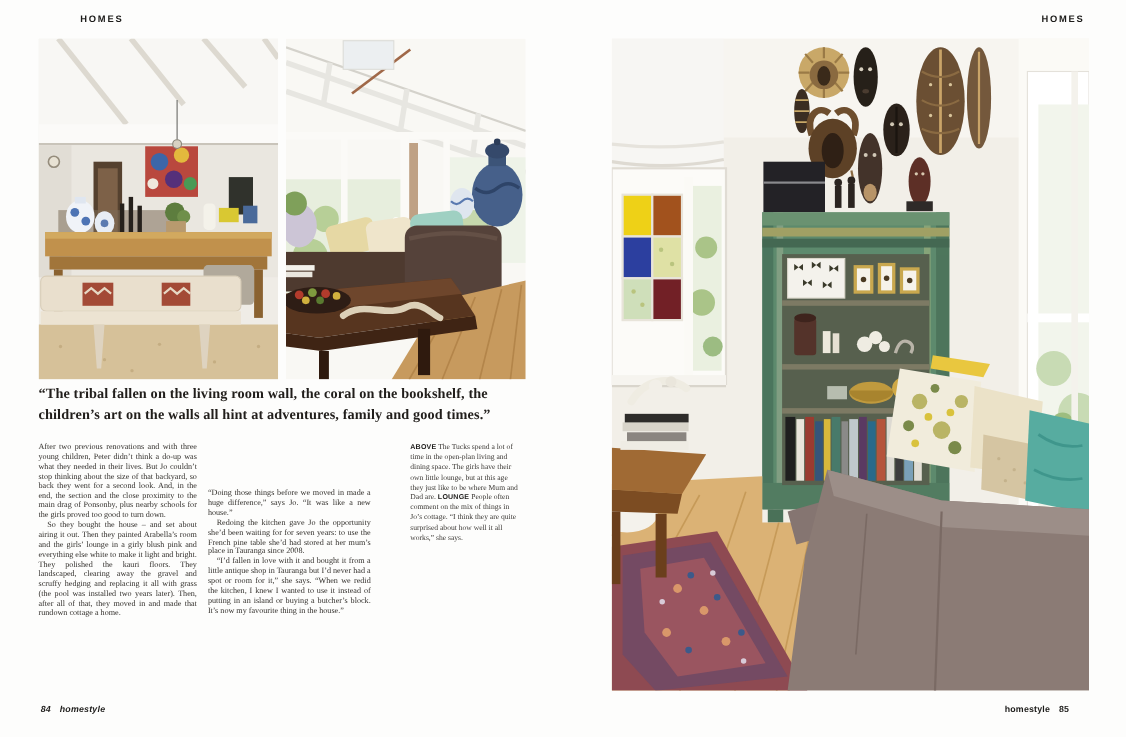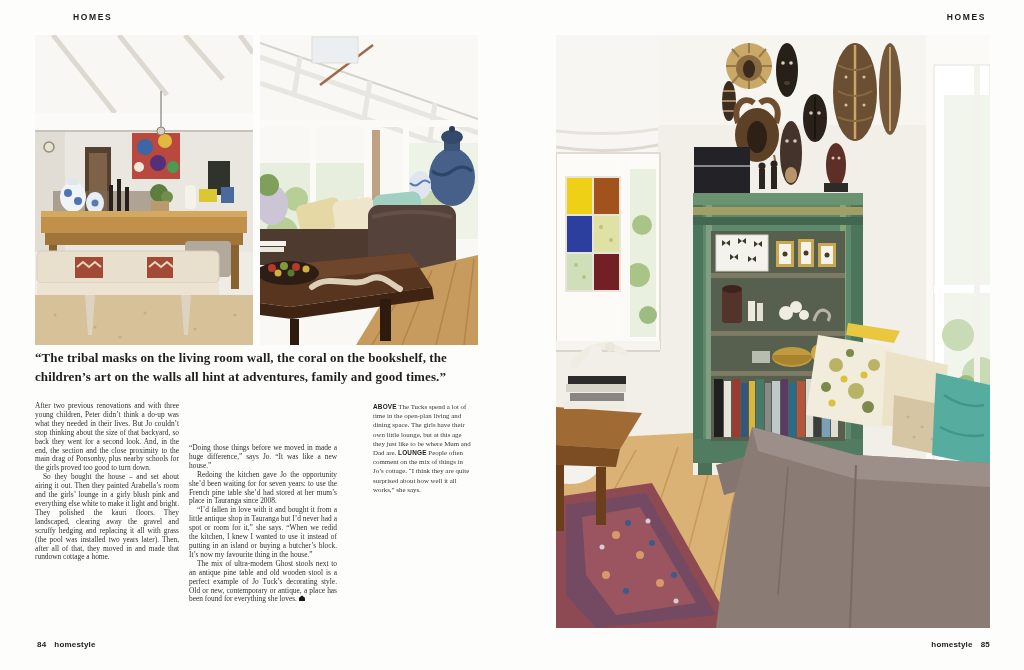--- a/index.html
+++ b/index.html
@@ -35,22 +35,22 @@
   .caption-col b{font-family:"Liberation Sans", sans-serif;font-size:6.4px;letter-spacing:0.2px;color:#1d1c1a;}
   .caption-col p{margin:0;}
   .endmark{
     display:inline-block;width:6px;height:6px;background:#191817;vertical-align:baseline;
     clip-path:polygon(50% 0,100% 38%,100% 100%,0 100%,0 38%);margin-left:2px;
   }
   .folio{
     position:absolute;top:640px;font-family:"Liberation Sans", sans-serif;
     font-weight:bold;font-size:8px;color:#1c1b19;letter-spacing:0.2px;
   }
-  .folio.left{left:37px;}
-  .folio.right{right:34px;}
+  .folio.left{left:37px;font-style:italic;}
+  .folio.right{right:52px;}
   .folio span{display:inline-block;}
   .folio .gap{width:8px;}
 </style>
 </head>
 <body>
 
 <div class="spread">
 
   <div class="section-label left">HOMES</div>
   <div class="section-label right">HOMES</div>
@@ -245,31 +245,30 @@
           <circle cx="24" cy="231" r="4" fill="#7e9a3e"></circle>
         <circle cx="36" cy="232" r="4" fill="#b23b2c"></circle>
           <circle cx="46" cy="234" r="3.5" fill="#d1b13e"></circle>
         <circle cx="18" cy="238" r="3.5" fill="#d1b13e"></circle>
           <circle cx="31" cy="238" r="3.5" fill="#5a7a30"></circle>
       </g>
       <path d="M52 252 C 70 238, 92 254, 110 244 C 122 238, 132 250, 140 254" stroke="#dcd0b8" stroke-width="6" fill="none" stroke-linecap="round"></path>
     </svg>
   </div>
 
-  <div class="pull-quote">“The tribal masks on the living room wall, the coral on the bookshelf, the children’s art on the walls all hint at adventures, family and good times.”</div>
+  <div class="pull-quote">“The tribal fallen on the living room wall, the coral on the bookshelf, the children’s art on the walls all hint at adventures, family and good times.”</div>
 
   <div class="col" id="col1">
     <p>After two previous renovations and with three young children, Peter didn’t think a do-up was what they needed in their lives. But Jo couldn’t stop thinking about the size of that backyard, so back they went for a second look. And, in the end, the section and the close proximity to the main drag of Ponsonby, plus nearby schools for the girls proved too good to turn down.</p>
     <p>So they bought the house – and set about airing it out. Then they painted Arabella’s room and the girls’ lounge in a girly blush pink and everything else white to make it light and bright. They polished the kauri floors. They landscaped, clearing away the gravel and scruffy hedging and replacing it all with grass (the pool was installed two years later). Then, after all of that, they moved in and made that rundown cottage a home.</p>
   </div>
   <div class="col" id="col2">
     <p>“Doing those things before we moved in made a huge difference,” says Jo. “It was like a new house.”</p>
     <p>Redoing the kitchen gave Jo the opportunity she’d been waiting for for seven years: to use the French pine table she’d had stored at her mum’s place in Tauranga since 2008.</p>
     <p>“I’d fallen in love with it and bought it from a little antique shop in Tauranga but I’d never had a spot or room for it,” she says. “When we redid the kitchen, I knew I wanted to use it instead of putting in an island or buying a butcher’s block. It’s now my favourite thing in the house.”</p>
-    <p><span>The mix of ultra-modern Ghost stools next to an antique pine table and old wooden stool is a perfect example of Jo Tuck’s decorating style. Old or new, contemporary or antique, a place has been found for everything she loves.</span><span class="endmark"></span></p>
   </div>
 
   <div class="caption-col">
     <p><b>ABOVE</b><span> The Tucks spend a lot of time in the open-plan living and dining space. The girls have their own little lounge, but at this age they just like to be where Mum and Dad are. </span><b>LOUNGE</b><span> People often comment on the mix of things in Jo’s cottage. “I think they are quite surprised about how well it all works,” she says.</span></p>
   </div>
 
   <div class="photo" id="photo-lounge">
     <svg width="434" height="593" viewBox="0 0 434 593">
       <rect width="434" height="593" fill="#f2efe8"></rect>
       <rect width="434" height="90" fill="#f7f5f0"></rect>

